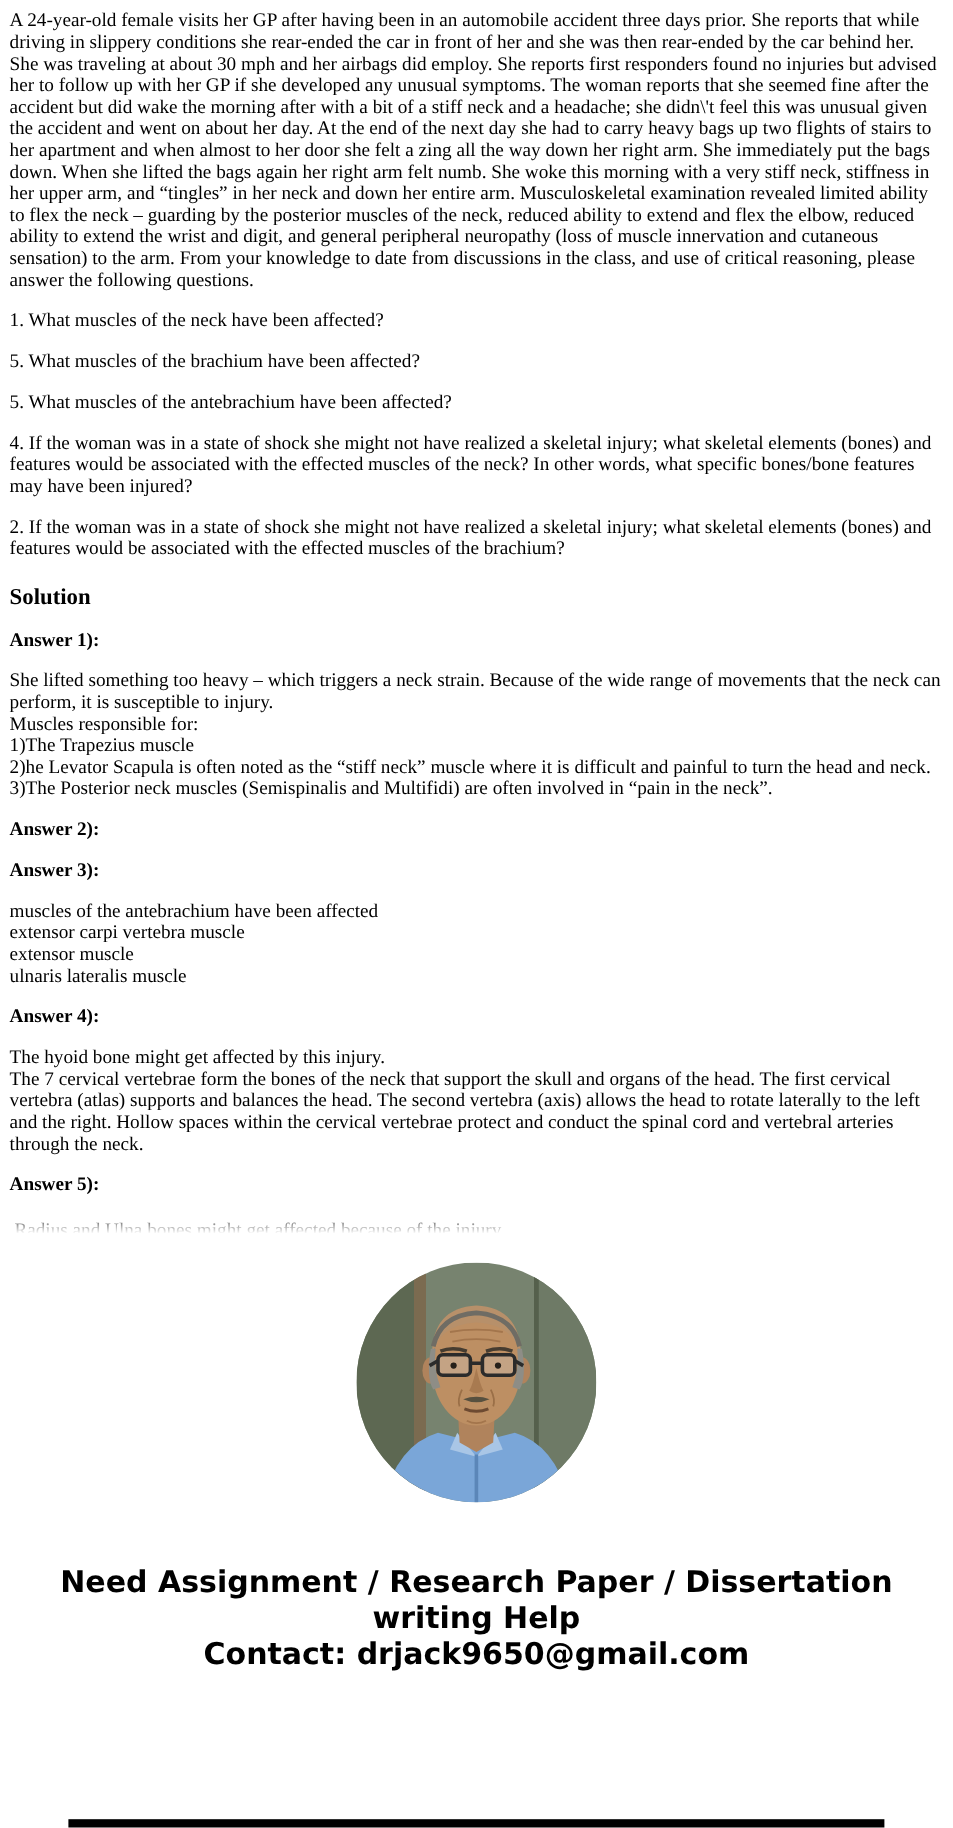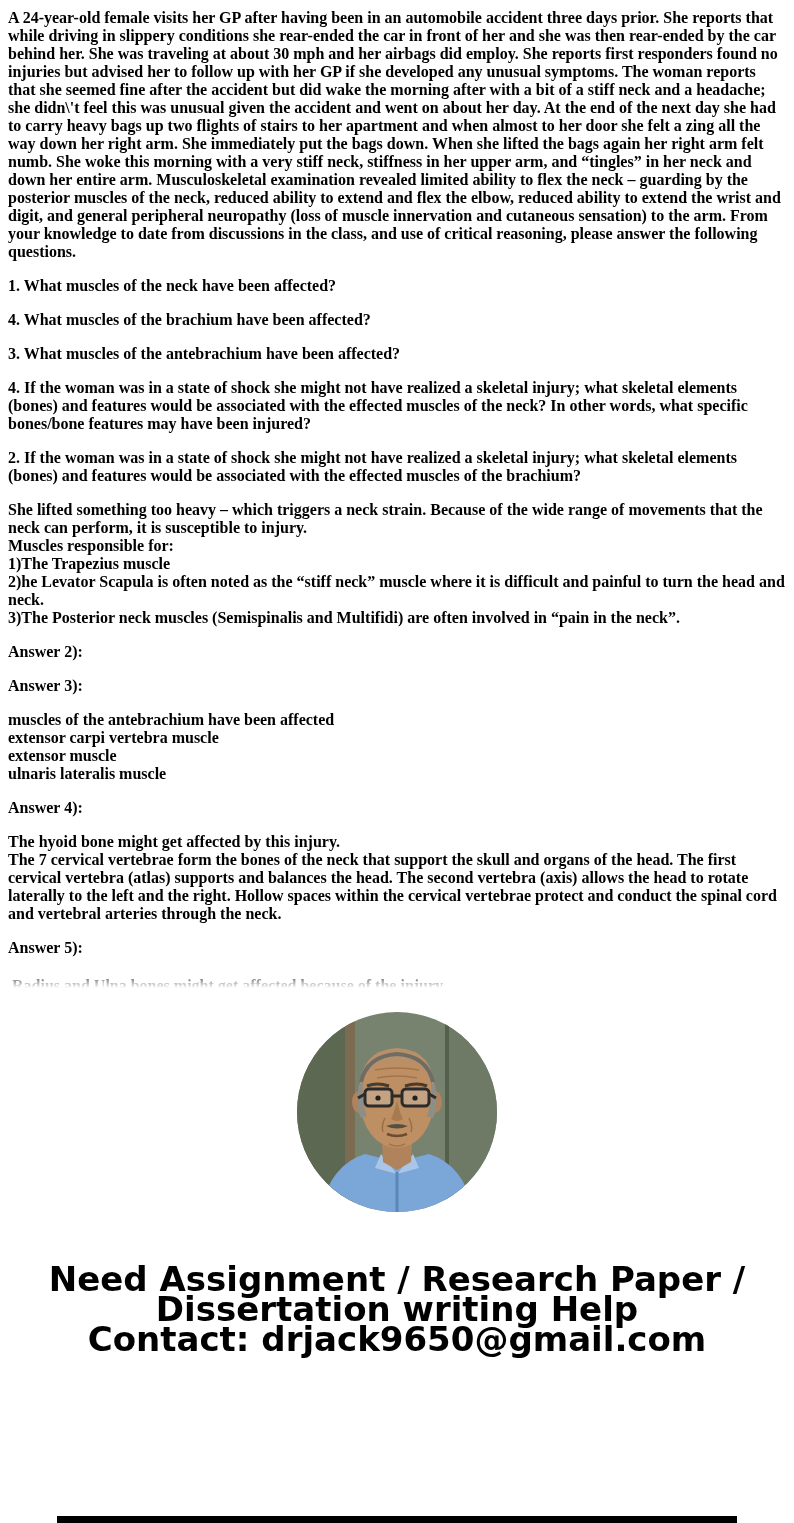--- a/index.html
+++ b/index.html
@@ -4,21 +4,21 @@
 <style>
   * { margin: 0; padding: 0; box-sizing: border-box; }
   html, body { background: #ffffff; }
   body {
     width: 794px; height: 1523px;
     font-family: "Liberation Serif", serif;
     font-size: 16px; color: #000;
     position: relative; overflow: hidden;
   }
   .page { position: relative; width: 794px; height: 1523px; padding: 0 8px; }
-  p { margin: 16px 0; line-height: 18px; font-weight: bold; }
+  p { margin: 16px 0; line-height: 18px; }
   .intro { margin-top: 9px; }
   .prewrap { white-space: pre-line; }
   .solution-heading {
     font-size: 19px; font-weight: bold; line-height: 22px;
     margin: 20px 0 14px 0;
   }
   .answer-label { font-weight: bold; }
   .fade-clip {
     height: 15px; overflow: hidden; margin: 16px 0 0 0;
     -webkit-mask-image: linear-gradient(to bottom, rgba(0,0,0,0.8), rgba(0,0,0,0));
@@ -27,42 +27,44 @@
   .fade-clip p { margin: 4px; }
   .photo-wrap { margin-top: 24px; text-align: center; }
   .photo-circle {
     display: inline-block; width: 200px; height: 200px;
     border-radius: 50%; overflow: hidden; vertical-align: top;
   }
   .photo-circle svg { display: block; width: 200px; height: 200px; }
   .footer {
     margin-top: 52px; text-align: center;
     font-family: "DejaVu Sans", sans-serif;
-    font-weight: bold; font-size: 34px; line-height: 30px;
+    font-weight: bold; font-size: 25px; line-height: 30px;
   }
   .footer .help-line { max-width: 760px; margin: 0 auto; }
   .bottom-bar {
     position: absolute; bottom: 0; left: 57px;
     width: 680px; height: 16px; background: #000000;
   }
 </style>
 </head>
 <body>
 
 <div class="page">
 
   <p class="intro">A 24-year-old female visits her GP after having been in an automobile accident three days prior. She reports that while driving in slippery conditions she rear-ended the car in front of her and she was then rear-ended by the car behind her. She was traveling at about 30 mph and her airbags did employ. She reports first responders found no injuries but advised her to follow up with her GP if she developed any unusual symptoms. The woman reports that she seemed fine after the accident but did wake the morning after with a bit of a stiff neck and a headache; she didn\'t feel this was unusual given the accident and went on about her day. At the end of the next day she had to carry heavy bags up two flights of stairs to her apartment and when almost to her door she felt a zing all the way down her right arm. She immediately put the bags down. When she lifted the bags again her right arm felt numb. She woke this morning with a very stiff neck, stiffness in her upper arm, and “tingles” in her neck and down her entire arm. Musculoskeletal examination revealed limited ability to flex the neck – guarding by the posterior muscles of the neck, reduced ability to extend and flex the elbow, reduced ability to extend the wrist and digit, and general peripheral neuropathy (loss of muscle innervation and cutaneous sensation) to the arm. From your knowledge to date from discussions in the class, and use of critical reasoning, please answer the following questions.</p>
 
   <p>1. What muscles of the neck have been affected?</p>
-  <p>4. What muscles of the brachium have been affected?</p>
-  <p>3. What muscles of the antebrachium have been affected?</p>
+  <p>5. What muscles of the brachium have been affected?</p>
+  <p>5. What muscles of the antebrachium have been affected?</p>
   <p>4. If the woman was in a state of shock she might not have realized a skeletal injury; what skeletal elements (bones) and features would be associated with the effected muscles of the neck? In other words, what specific bones/bone features may have been injured?</p>
   <p>2. If the woman was in a state of shock she might not have realized a skeletal injury; what skeletal elements (bones) and features would be associated with the effected muscles of the brachium?</p>
 
+  <h2 class="solution-heading">Solution</h2>
 
+  <p class="answer-label">Answer 1):</p>
   <p class="prewrap">She lifted something too heavy – which triggers a neck strain. Because of the wide range of movements that the neck can perform, it is susceptible to injury.
 Muscles responsible for:
 1)The Trapezius muscle
 2)he Levator Scapula is often noted as the “stiff neck” muscle where it is difficult and painful to turn the head and neck.
 3)The Posterior neck muscles (Semispinalis and Multifidi) are often involved in “pain in the neck”.</p>
 
   <p class="answer-label">Answer 2):</p>
 
   <p class="answer-label">Answer 3):</p>
   <p class="prewrap">muscles of the antebrachium have been affected

